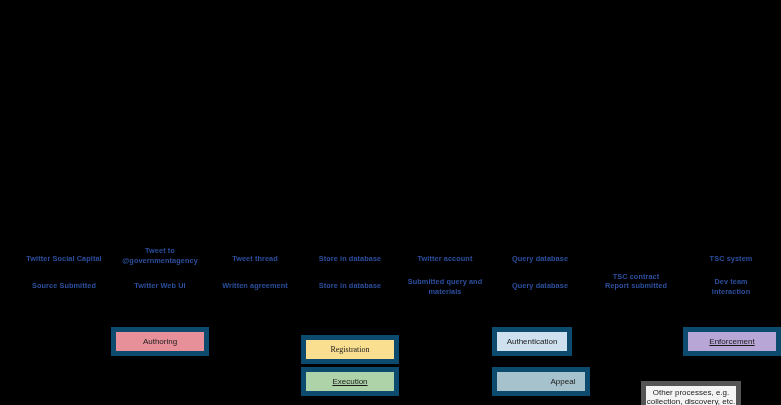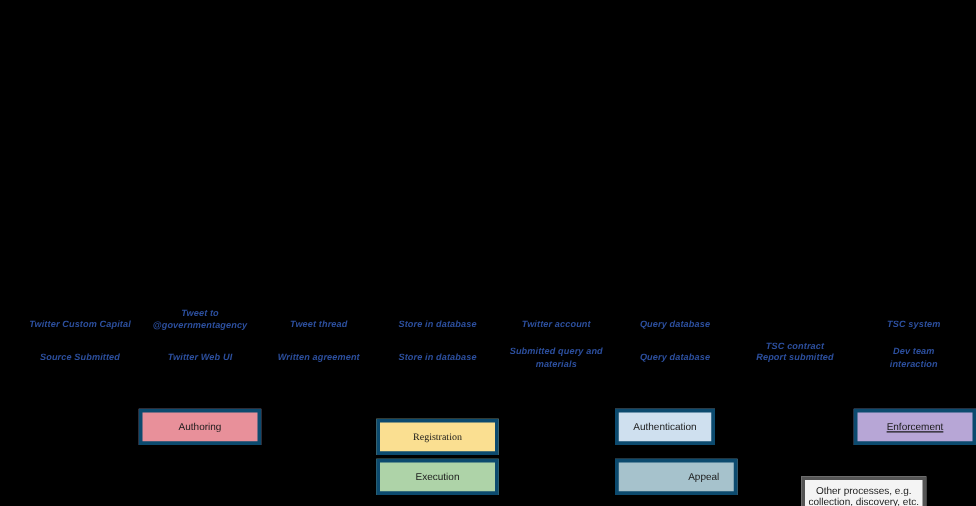--- a/index.html
+++ b/index.html
@@ -15,56 +15,55 @@
     overflow: hidden;
     font-family: "Liberation Sans", sans-serif;
   }
   
   .label {
     position: absolute;
     color: #2c4f9e;
     font-family: "Liberation Sans", sans-serif;
     font-size: 7.3px;
     font-weight: bold;
-    font-style: italic;
     line-height: 9.5px;
     text-align: center;
     letter-spacing: 0.1px;
     white-space: pre-line;
     transform: translate(-50%, -50%);
   }
   
   .box {
     position: absolute;
     box-sizing: border-box;
-    border: 3px solid #0c4a6e;
+    border: 5px solid #0c4a6e;
     display: flex;
     align-items: center;
     justify-content: center;
     text-align: center;
     color: #1a1a1a;
     font-family: "Liberation Sans", sans-serif;
     font-size: 8px;
     line-height: 9.5px;
     white-space: pre-line;
   }
   .box.pink        { background: #e8909a; }
   .box.yellow      { background: #fadf91; }
   .box.lightblue   { background: #cfe0ef; }
   .box.purple      { background: #b7a6d6; }
-  .box.green       { background: #aed3a8; }
+  .box.green       { background: #aed3a8; text-decoration: underline; }
   .box.steel       { background: #a6c2cc; padding-left: 44px; }
   .box.white       { background: #f4f4f4; border-color: #555555; }
 </style>
 </head>
 <body>
 
 <div id="canvas">
   <div id="labels-layer">
-      <div class="label" style="left: 64px; top: 259px;">Twitter Custom Capital</div>
+      <div class="label" style="left: 64px; top: 259px;">Twitter Social Capital</div>
       <div class="label" style="left: 160px; top: 255px;">Tweet to
 @governmentagency</div>
       <div class="label" style="left: 255px; top: 259px;">Tweet thread</div>
       <div class="label" style="left: 350px; top: 259px;">Store in database</div>
       <div class="label" style="left: 445px; top: 259px;">Twitter account</div>
       <div class="label" style="left: 540px; top: 259px;">Query database</div>
       <div class="label" style="left: 636px; top: 261px; margin-top: 16px;">TSC contract</div>
       <div class="label" style="left: 731px; top: 259px;">TSC system</div>
       <div class="label" style="left: 64px; top: 286px;">Source Submitted</div>
       <div class="label" style="left: 160px; top: 286px;">Twitter Web UI</div>

